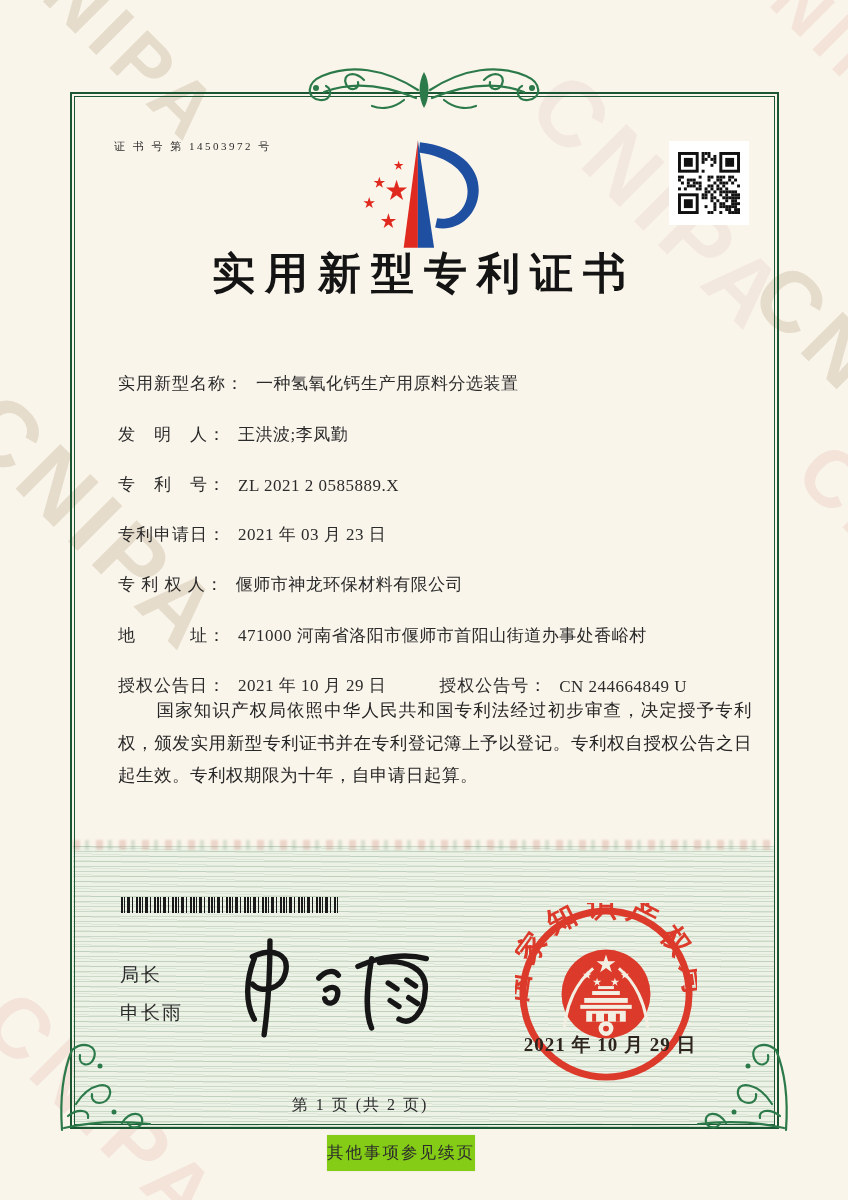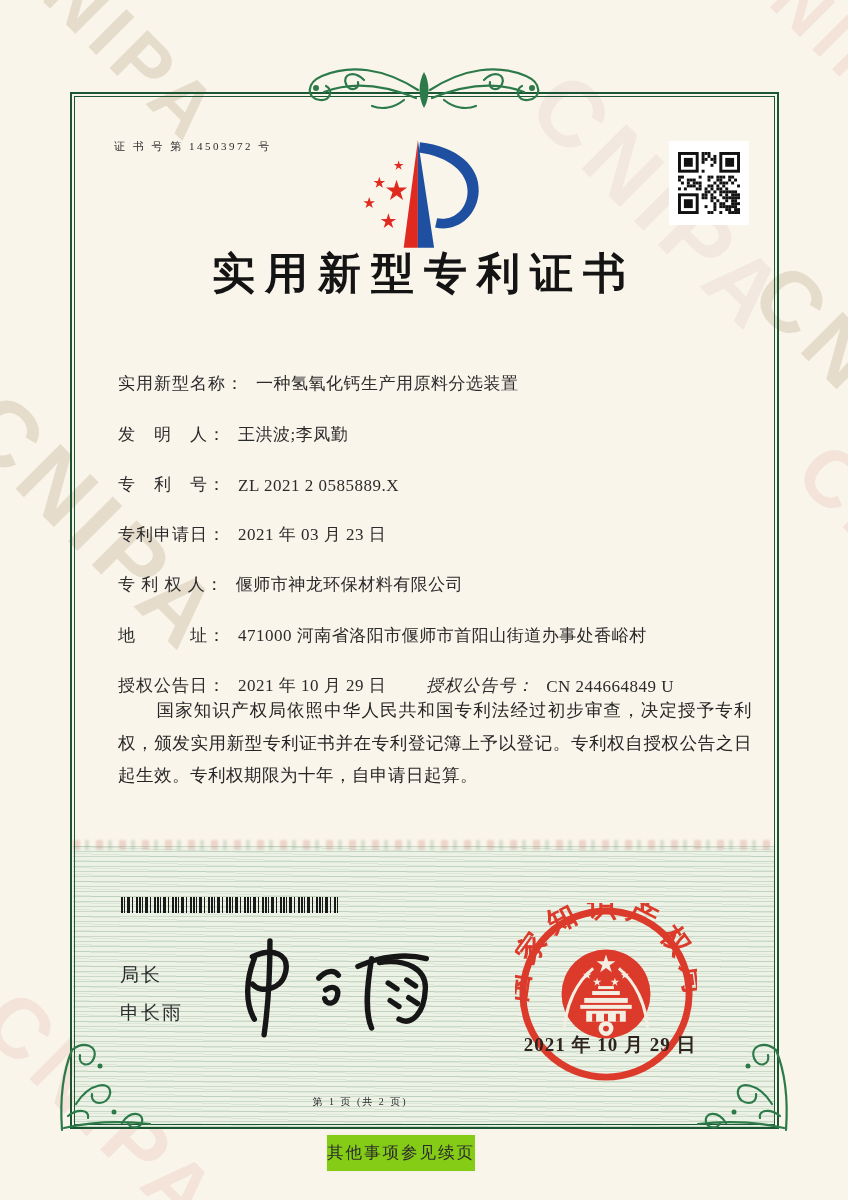--- a/index.html
+++ b/index.html
@@ -45,36 +45,36 @@
   .qr-box{left:669px;top:141px;width:80px;height:84px;background:#ffffff;z-index:4;}
   .qr-box svg{position:absolute;left:9px;top:10px;}
   .title{
     left:0;top:245px;width:848px;text-align:center;z-index:4;
     font-size:43px;font-weight:bold;letter-spacing:10px;color:#141414;font-family:Liberation Serif, serif;
   }
   .fields{left:118px;top:345px;width:612px;z-index:4;}
   .frow{height:50.3px;display:flex;align-items:flex-end;font-size:17px;}
   .flabel{letter-spacing:1px;white-space:pre;}
   .fvalue{margin-left:12px;letter-spacing:.5px;white-space:pre;}
-  .grant2{margin-left:40px;font-style:italic;}
+  .grant2{margin-left:53px;}
   .paras{left:118px;top:694px;width:634px;z-index:4;}
   .paras p{margin:0;font-size:17.5px;line-height:32.5px;text-indent:2.2em;text-align:justify;letter-spacing:.5px;color:#262626;}
   .barcode{
     left:121px;top:897px;width:217px;height:16px;z-index:4;
     background:repeating-linear-gradient(90deg,#191919 0 2px,rgba(0,0,0,0) 2px 3px,#191919 3px 4px,rgba(0,0,0,0) 4px 6px,#191919 6px 9px,rgba(0,0,0,0) 9px 11px,#191919 11px 12px,rgba(0,0,0,0) 12px 15px,#191919 15px 17px,rgba(0,0,0,0) 17px 18px);
   }
   .director-title{left:120px;top:962px;font-size:19px;letter-spacing:2px;z-index:4;}
   .director-name{left:120px;top:1000px;font-size:19px;letter-spacing:2px;z-index:4;}
   .signature{left:225px;top:928px;z-index:5;}
   .seal{left:515px;top:903px;z-index:5;opacity:.95;}
   .seal-date{
     left:522px;top:1032px;width:176px;text-align:center;z-index:6;
     font-size:19px;letter-spacing:1px;color:#2e241e;font-weight:bold;
   }
-  .page-num{left:0;top:1095px;width:720px;text-align:center;font-size:10px;letter-spacing:2px;z-index:4;}
+  .page-num{left:0;top:1095px;width:720px;text-align:center;font-size:16px;letter-spacing:2px;z-index:4;}
   .cont-note{
     left:327px;top:1135px;background:#84cc16;padding:7px 0;z-index:4;
     font-size:16.5px;letter-spacing:2px;box-shadow:0 0 2px rgba(0,0,0,.08);
   }
 </style>
 </head>
 <body>
 
 <svg width="0" height="0" style="position:absolute" aria-hidden="true">
   <defs>

